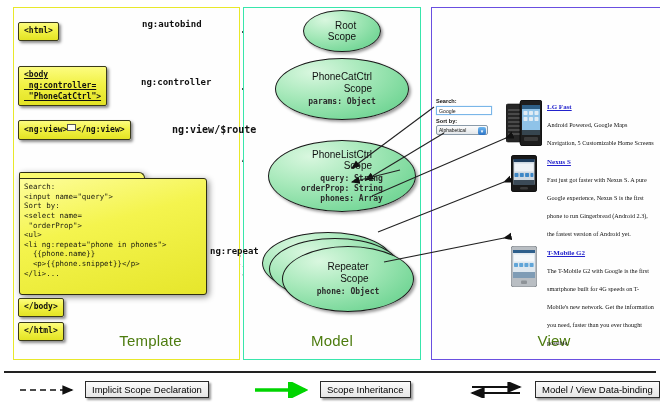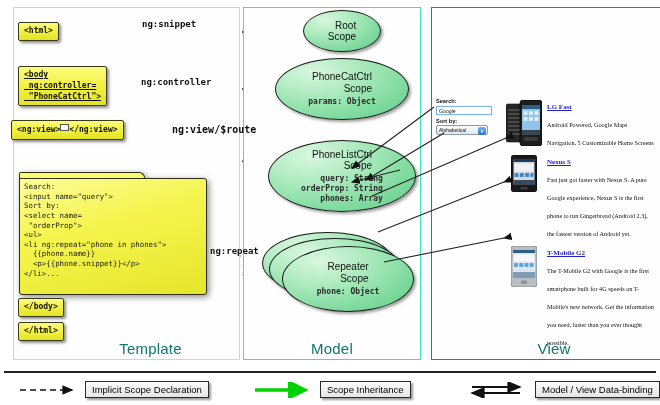--- a/index.html
+++ b/index.html
@@ -28,24 +28,24 @@
     position: absolute;
     background: #fefefe;
     z-index: 2;
   }
   #panel-template { left: 13px;  top: 7px; width: 227px; height: 353px; border: 1.5px solid #e8e82a; }
   #panel-model    { left: 243px; top: 7px; width: 178px; height: 353px; border: 1.5px solid #38e6ac; }
   #panel-view     { left: 431px; top: 7px; width: 246px; height: 353px; border: 1.5px solid #6a4fe0; }
 
   .panel-label {
     position: absolute;
-    bottom: 2px; left: 0; width: 100%;
+    bottom: 10px; left: 0; width: 100%;
     text-align: center;
     font-size: 15px;
-    color: #0f766e;
+    color: #4d7c0f;
     letter-spacing: .2px;
   }
   #panel-template .panel-label { text-align: center; padding-left: 48px; }
 
   
   .tagbox {
     position: absolute;
     z-index: 12;
     background: linear-gradient(180deg,#fcfc80 0%,#f2f246 45%,#e3e324 100%);
     border: 1.2px solid #3a3a1a;
@@ -54,21 +54,21 @@
     font-family: "DejaVu Sans Mono", "Liberation Mono", monospace;
     font-weight: bold;
     font-size: 8px;
     color: #111;
     padding: 3px 5px;
     line-height: 1.35;
     white-space: pre;
   }
   #tag-html  { left: 18px;  top: 22px; }
   #tag-body  { left: 18px;  top: 66px; text-decoration: underline; }
-  #tag-ngview{ left: 11px;  top: 120px; }
+  #tag-ngview{ left: 18px;  top: 120px; }
   #tag-bodyend { left: 18px; top: 298px; }
   #tag-htmlend { left: 18px; top: 322px; }
 
   .ngview-slot {
     display: inline-block;
     width: 9px; height: 7px;
     border: 1px solid #555;
     background: #fffff0;
     vertical-align: 1px;
   }
@@ -358,21 +358,21 @@
     <div class="scope" id="rep-back1"></div>
     <div class="scope" id="rep-front">
       <div class="title">
         <span>Repeater</span><br>
         <span>Scope</span>
       </div>
       <div class="props">phone: Object</div>
     </div>
   </div>
 
-  <div class="edge-label" id="lbl-autobind">ng:snippet</div>
+  <div class="edge-label" id="lbl-autobind">ng:autobind</div>
   <div class="edge-label" id="lbl-controller">ng:controller</div>
   <div class="edge-label" id="lbl-ngviewroute">ng:view/$route</div>
   <div class="edge-label" id="lbl-ngrepeat">ng:repeat</div>
 
   <div id="view-content">
     <div class="vc-label">Search:</div>
     <div class="vc-input">Google</div>
     <div class="vc-label">Sort by:</div>
     <div class="vc-select">
       <span>Alphabetical</span>

